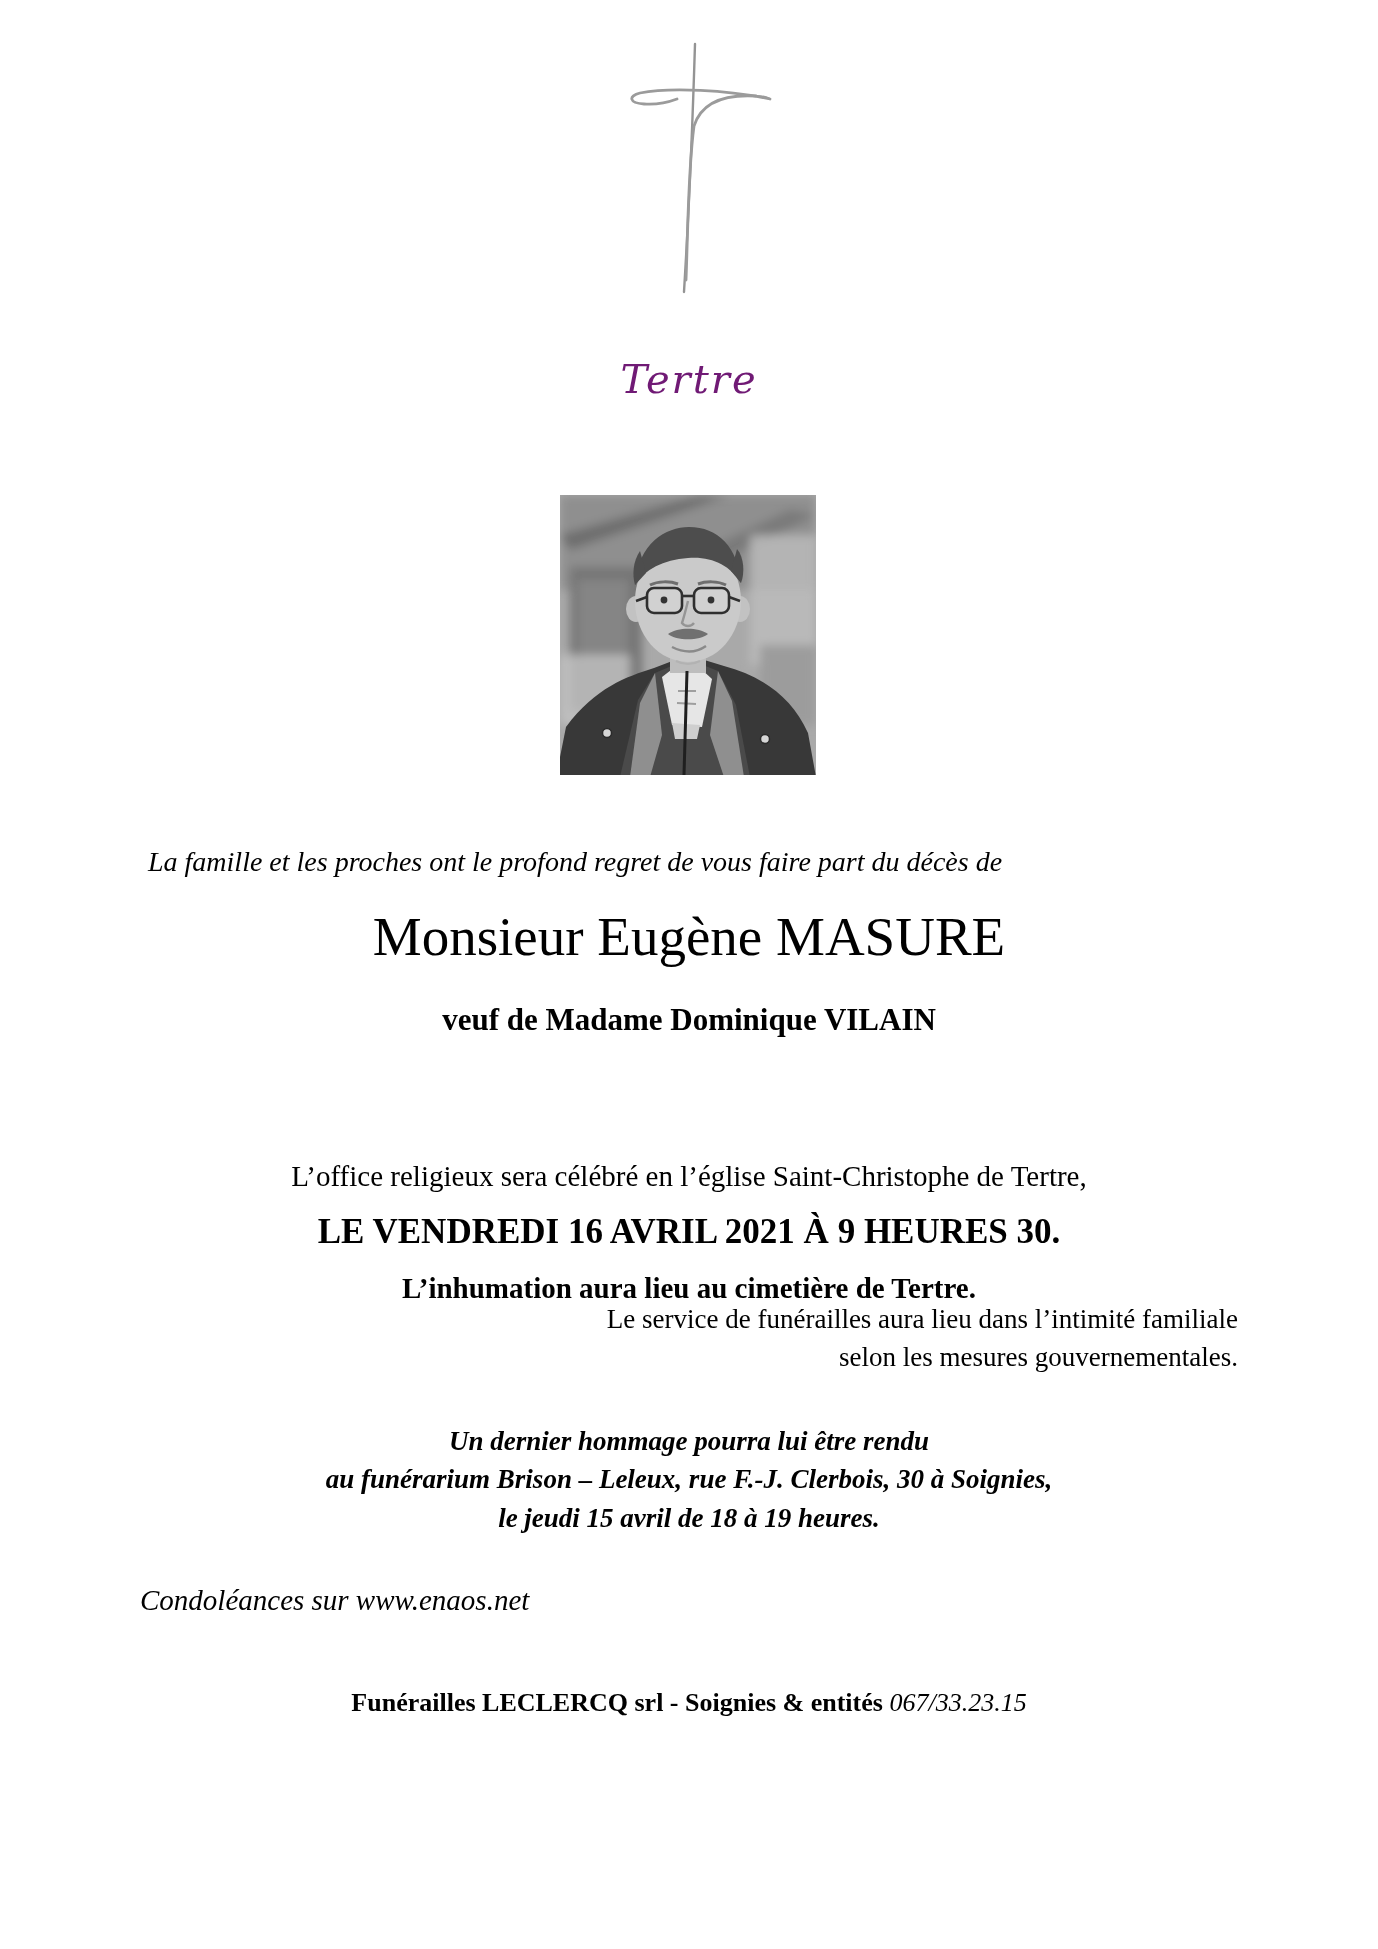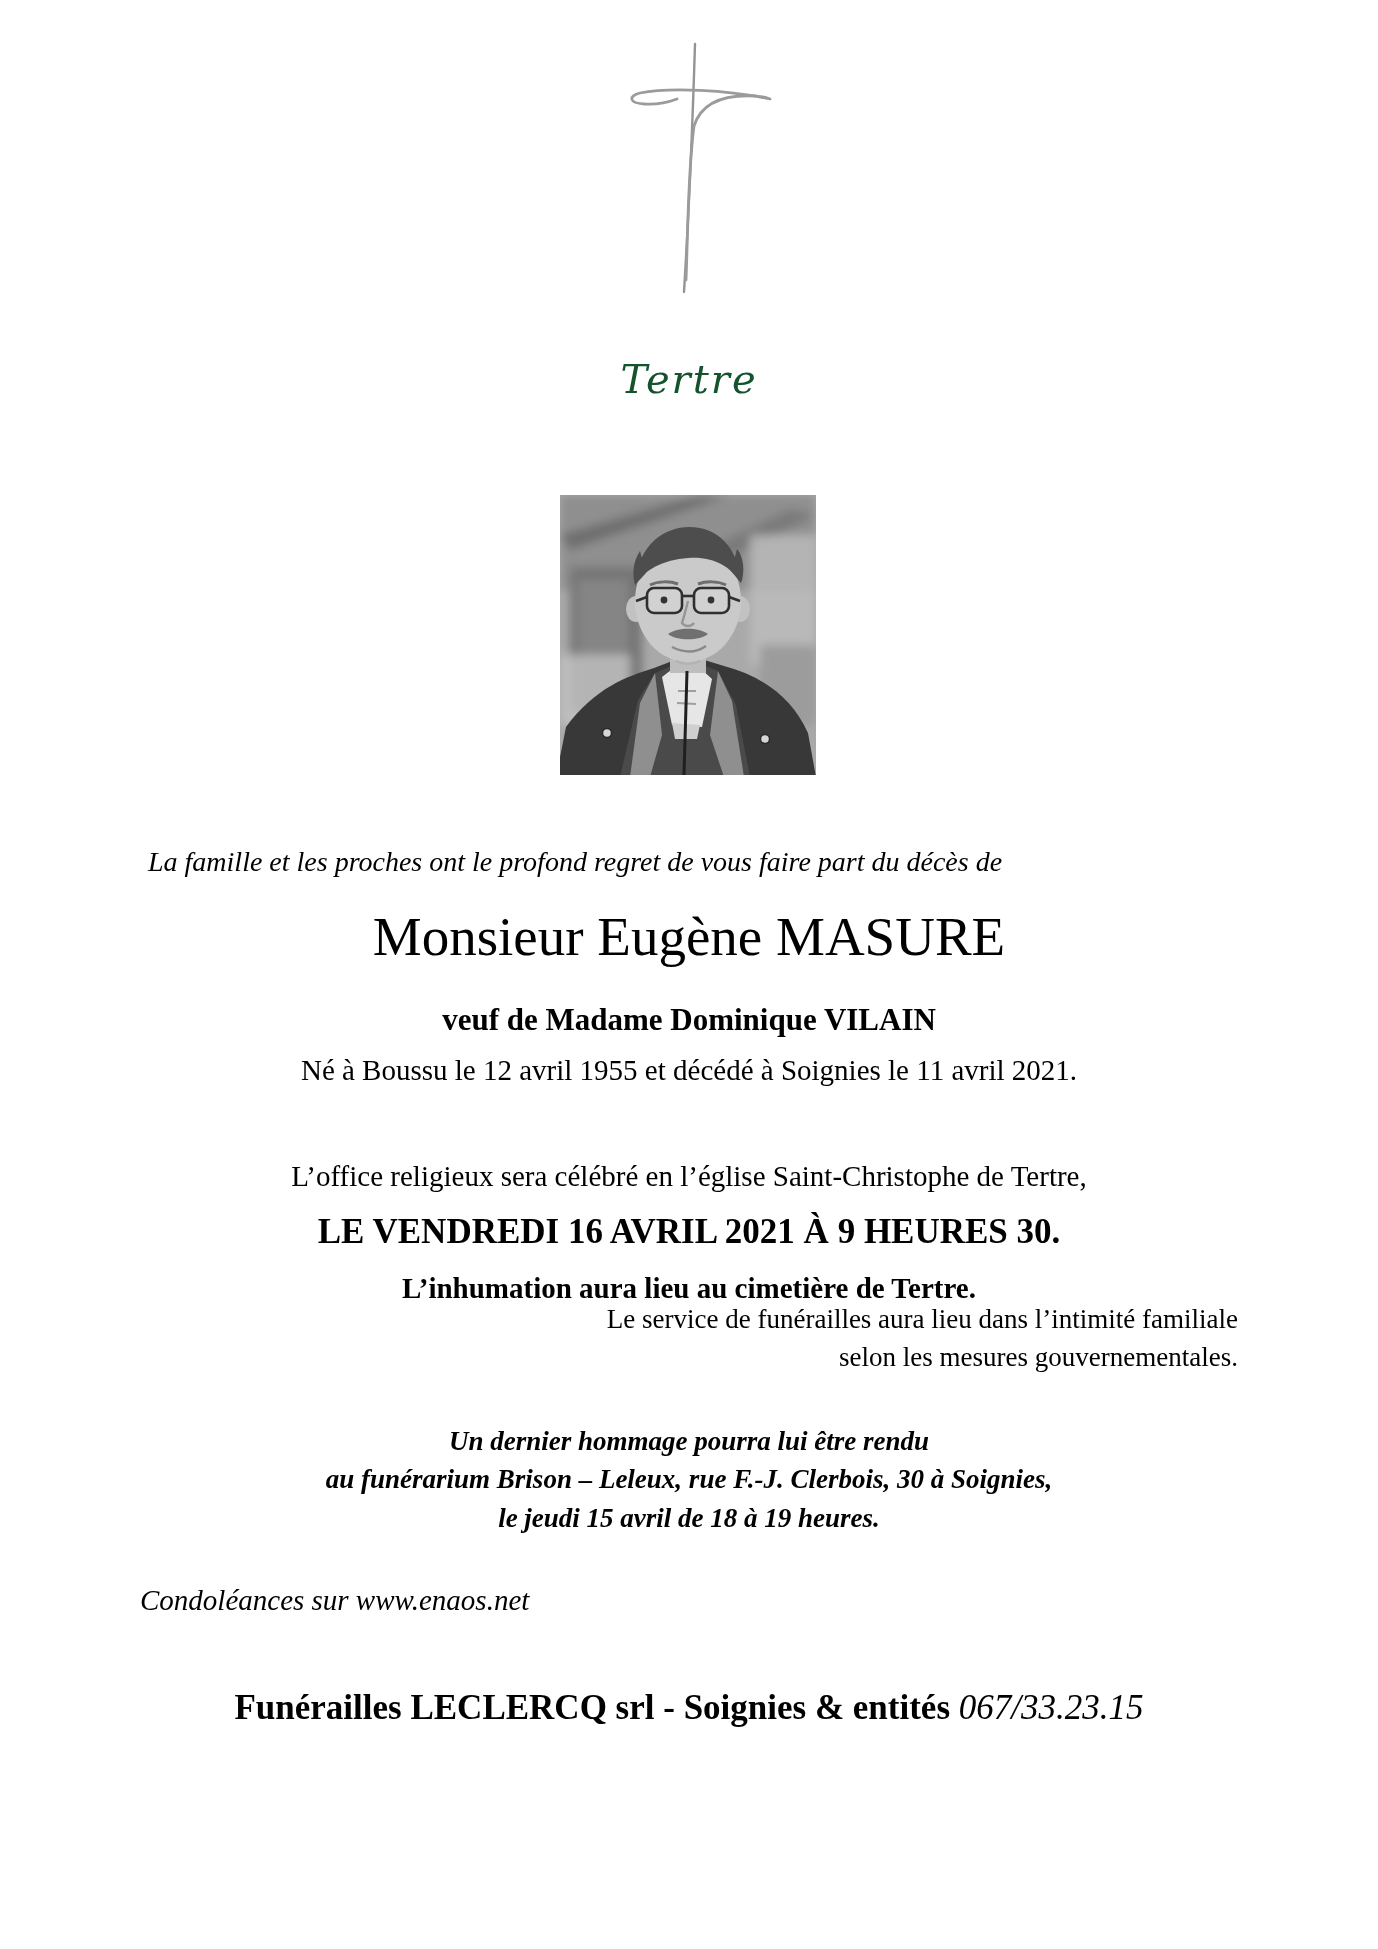--- a/index.html
+++ b/index.html
@@ -14,21 +14,21 @@
   
   .cross-wrap{position:absolute;left:560px;top:30px;width:300px;height:290px;}
   
   .locality{
     position:absolute;left:140px;top:356px;width:1098px;
     text-align:center;
     font-family:"DejaVu Serif", serif;
     font-style:italic;
     font-size:40px;
     letter-spacing:2px;
-    color:#14532d;
+    color:#701a75;
   }
   
   .portrait{position:absolute;left:560px;top:495px;width:256px;height:280px;}
   
   .col{position:absolute;left:140px;width:1098px;}
   .intro{
     top:846px;text-align:left;padding-left:8px;
     font-style:italic;font-size:28px;
   }
   .deceased{
@@ -63,21 +63,21 @@
     top:1422px;text-align:center;
     font-weight:bold;font-style:italic;
     font-size:27px;line-height:1.42;
   }
   .condolences{
     top:1584px;text-align:left;padding-right:96px;
     font-style:italic;font-size:29px;
   }
   .footer-line{
     top:1688px;text-align:center;
-    font-size:35px;
+    font-size:26px;
   }
   .footer-line .fh-name{font-weight:bold;}
   .footer-line .fh-phone{font-style:italic;font-weight:normal;}
 </style>
 </head>
 <body>
 
 <div class="page">
 
   <div class="cross-wrap">
@@ -157,21 +157,20 @@
       <circle cx="205" cy="244" r="4.5" fill="#d6d6d6" stroke="#2a2a2a" stroke-width="1.5"></circle>
     </svg>
   </div>
 
   <div class="col deceased">Monsieur Eugène MASURE</div>
 
   <div class="col intro">La famille et les proches ont le profond regret de vous faire part du décès de</div>
 
   <div class="col relationship">veuf de Madame Dominique VILAIN</div>
 
-  <div class="col lifedates">Né à Boussu le 12 avril 1955 et décédé à Soignies le 11 avril 2021.</div>
 
   <div class="col service-intro">L’office religieux sera célébré en l’église Saint-Christophe de Tertre,</div>
 
   <div class="col service-dt">LE VENDREDI 16 AVRIL 2021 À 9 HEURES 30.</div>
 
   <div class="col burial">L’inhumation aura lieu au cimetière de Tertre.</div>
 
   <div class="col private">
     <div>Le service de funérailles aura lieu dans l’intimité familiale</div>
     <div>selon les mesures gouvernementales.</div>

